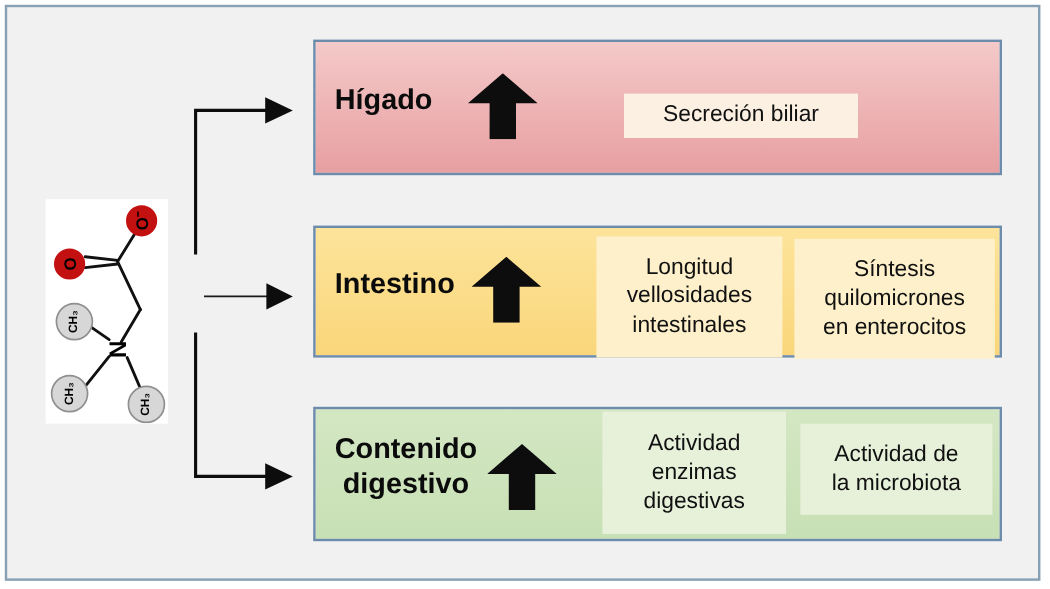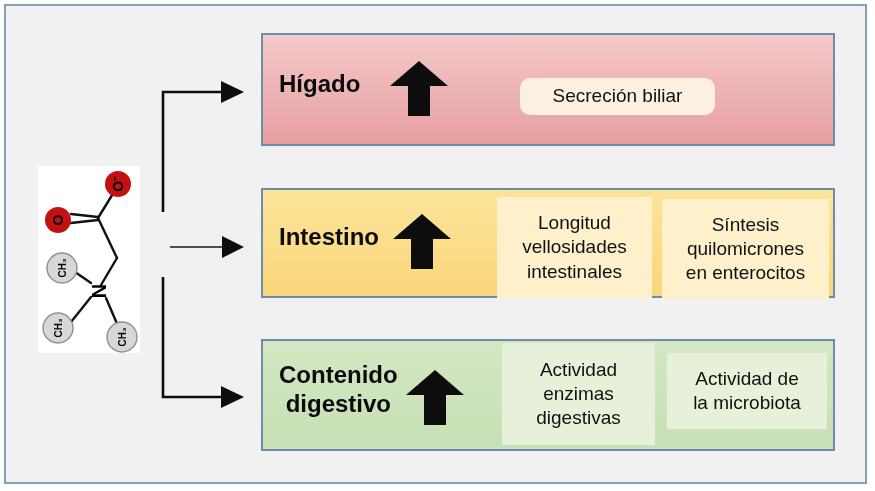--- a/index.html
+++ b/index.html
@@ -30,21 +30,21 @@
   #row-intestine{top:188px;height:110px;background:linear-gradient(180deg,var(--intestine-grad-top),var(--intestine-grad-bottom));}
   #row-digestive{top:339px;height:112px;background:linear-gradient(180deg,var(--digestive-grad-top),var(--digestive-grad-bottom));}
 
   .row-title{position:absolute;left:16px;top:0;bottom:12px;display:flex;align-items:center;
              font-size:24px;font-weight:bold;color:#0b0b0b;white-space:pre-line;text-align:center;line-height:1.22;}
   .up-arrow{position:absolute;width:58px;height:55px;}
   .up-arrow polygon{fill:var(--arrow-color);}
 
   .sub-label{position:absolute;display:flex;align-items:center;justify-content:center;
              text-align:center;font-size:19px;color:#111;line-height:1.28;white-space:pre-line;box-sizing:border-box;}
-  #row-liver .sub-label{background:var(--liver-label-bg);border-radius:10px;}
+  #row-liver .sub-label{background:var(--liver-label-bg);}
   #row-intestine .sub-label{background:var(--intestine-label-bg);}
   #row-digestive .sub-label{background:var(--digestive-label-bg);}
 
   #liver-label-1{left:257px;top:43px;width:195px;height:37px;}
   #intestine-label-1{left:234px;top:7px;width:155px;height:101px;}
   #intestine-label-2{left:399px;top:9px;width:167px;height:100px;}
   #digestive-label-1{left:239px;top:2px;width:153px;height:102px;}
   #digestive-label-2{left:404px;top:12px;width:160px;height:76px;}
 
   #liver-arrow{left:127px;top:26px;}

